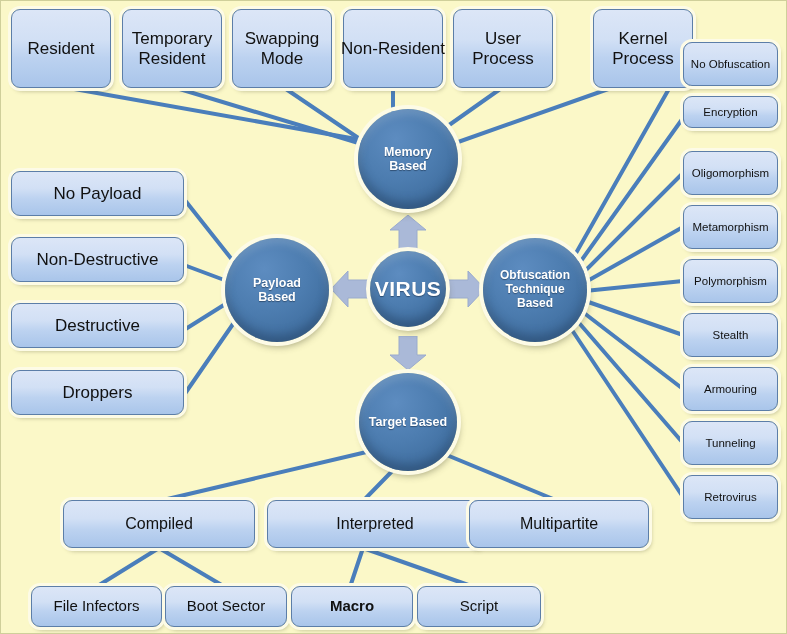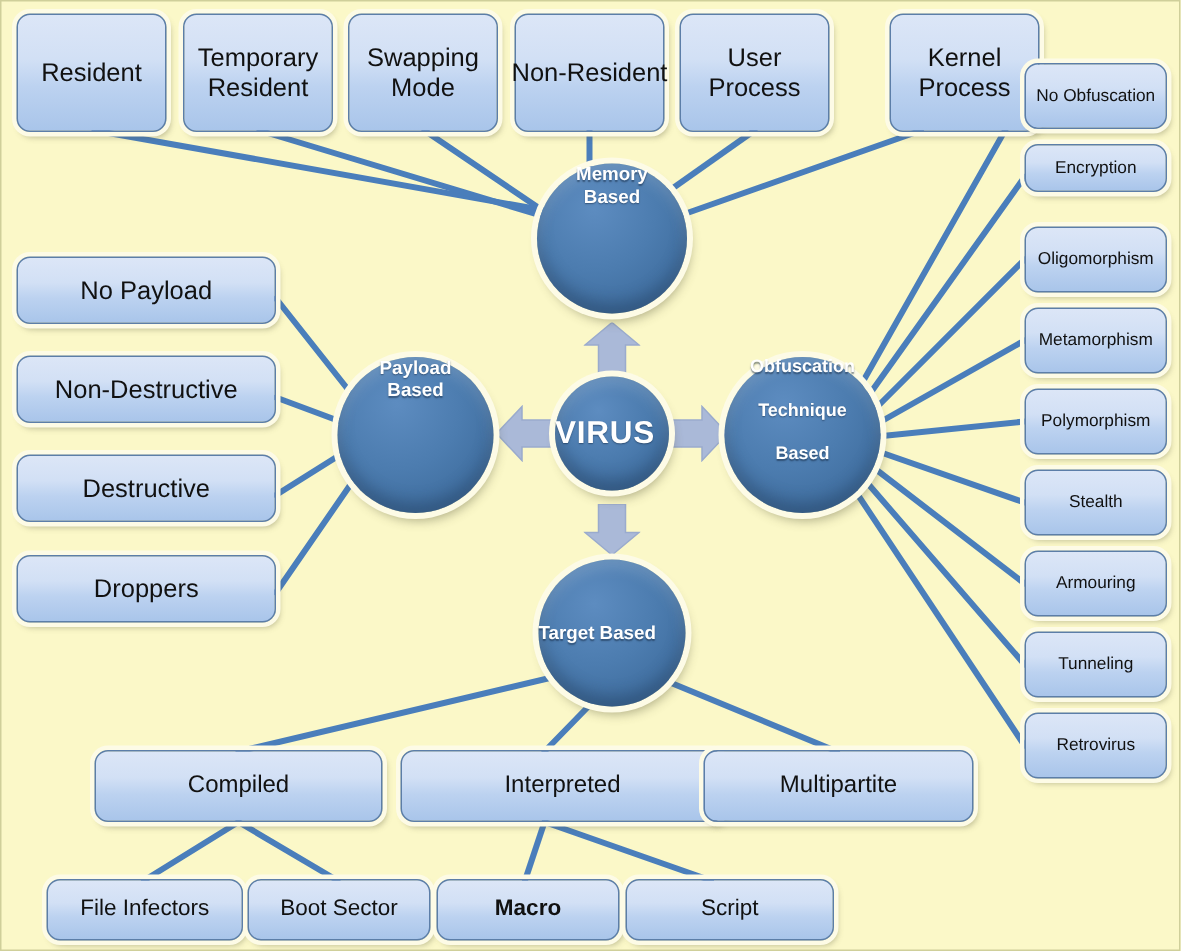--- a/index.html
+++ b/index.html
@@ -51,21 +51,21 @@
   .node.small { font-size: 15px; }
   .node.tiny  { font-size: 11.5px; }
 
   
   .hub {
     position: absolute;
     box-sizing: border-box;
     border-radius: 50%;
     display: flex;
     align-items: center;
-    justify-content: flex-start;
+    justify-content: center;
     text-align: center;
     color: #ffffff;
     font-weight: bold;
     background: radial-gradient(circle at 38% 30%, #5d8cc0 0%, #4c7caf 45%, #3f6d9e 78%, #3a6490 100%);
     box-shadow:
        0 0 0 4px #fdfbe6,
        2px 5px 7px rgba(80,80,50,0.45),
        inset 0 -7px 10px rgba(30,55,85,0.40),
        inset 0 5px 9px rgba(255,255,255,0.18);
     text-shadow: 0 1px 1px rgba(20,40,65,0.55);
@@ -202,21 +202,21 @@
 
   <div class="node small" style="left:30px; top:585px; width:131px; height:41px;">
     <span>File Infectors</span>
   </div>
   <div class="node small" style="left:164px; top:585px; width:122px; height:41px;">
     <span>Boot Sector</span>
   </div>
   <div class="node small" style="left:290px; top:585px; width:122px; height:41px;font-weight:bold;">
     <span>Macro</span>
   </div>
-  <div class="node small" style="left:416px; top:585px; width:139px; height:41px;">
+  <div class="node small" style="left:416px; top:585px; width:124px; height:41px;">
     <span>Script</span>
   </div>
 
   <div class="arrow" style="left:388px; top:214px;">
     <svg width="38" height="34" viewBox="0 0 38 34">
       <polygon points="19,0 37,15 28,15 28,34 10,34 10,15 1,15" fill="#aab9d8" stroke="#9aabcd" stroke-width="1"></polygon>
     </svg>
   </div>
   <div class="arrow" style="left:388px; top:335px;">
     <svg width="38" height="34" viewBox="0 0 38 34">
@@ -237,21 +237,21 @@
   <div class="hub branch" style="left:357px; top:108px; width:100px; height:100px; flex-direction:column;">
     <span>Memory</span>
     <span>Based</span>
   </div>
 
   <div class="hub branch" style="left:224px; top:237px; width:104px; height:104px; flex-direction:column;">
     <span>Payload</span>
     <span>Based</span>
   </div>
 
-  <div class="hub branch wide" style="left:482px; top:237px; width:104px; height:104px; flex-direction:column;gap:15px;">
+  <div class="hub branch wide" style="left:482px; top:237px; width:104px; height:104px; flex-direction:column;">
     <span>Obfuscation</span>
     <span>Technique</span>
     <span>Based</span>
   </div>
 
   <div class="hub branch" style="left:358px; top:372px; width:98px; height:98px;">
     <span>Target Based</span>
   </div>
 
   <div class="hub center" style="left:369px; top:250px; width:76px; height:76px;">

